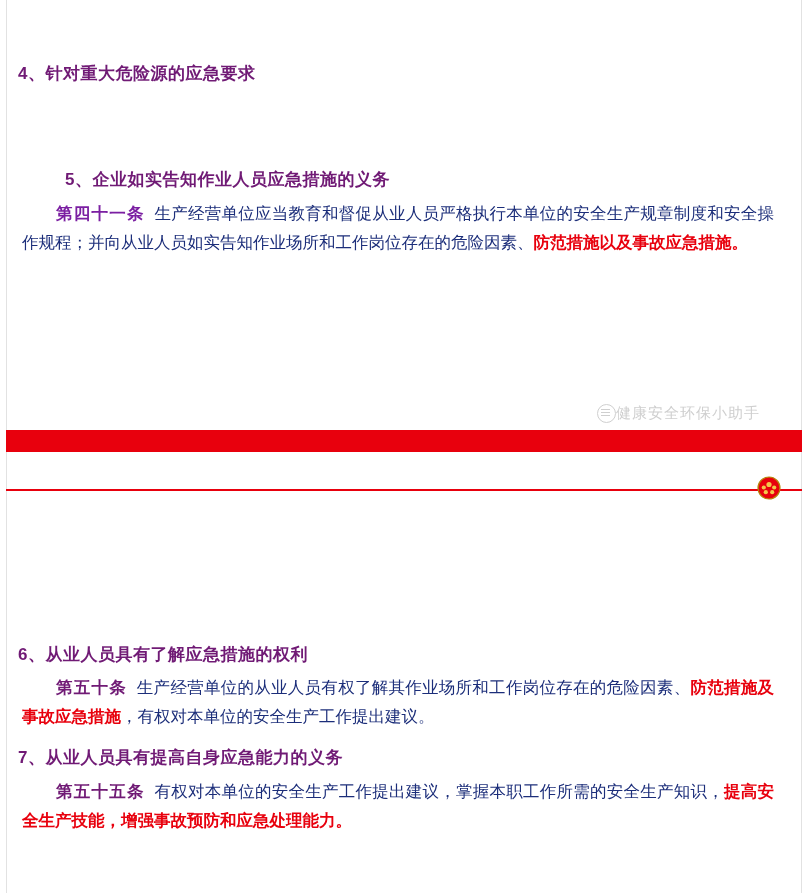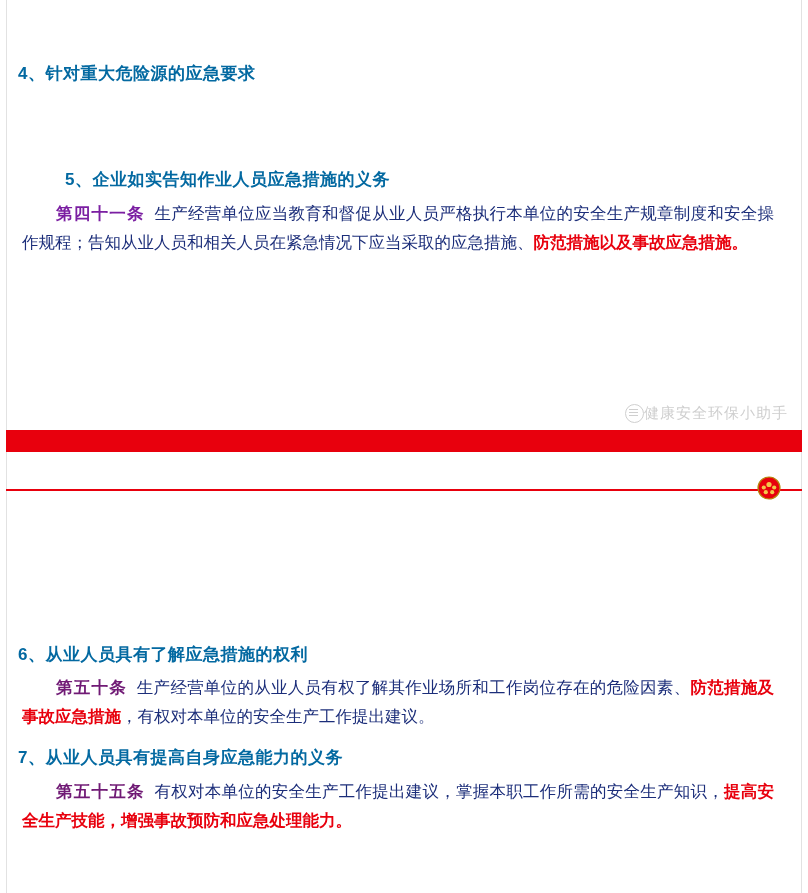--- a/index.html
+++ b/index.html
@@ -52,21 +52,21 @@
     height: 373px;
   }
 
   .block {
     position: absolute;
   }
 
   .heading {
     font-size: 17px;
     font-weight: bold;
-    color: #0369a1;
+    color: #701a75;
     letter-spacing: 0.5px;
     line-height: 1.4;
     white-space: nowrap;
   }
 
   .para {
     font-size: 16.5px;
     color: #1c2e7a;
     line-height: 1.75;
     text-align: justify;
@@ -102,21 +102,21 @@
     position: absolute;
     left: 6px;
     top: 489px;
     width: 796px;
     height: 2px;
     background: #e8000d;
   }
 
   .wm {
     position: absolute;
-    right: 20px;
+    right: 48px;
     top: 404px;
     display: flex;
     align-items: center;
     gap: 0;
     color: #cfcfcf;
     font-size: 15px;
     letter-spacing: 1px;
     white-space: nowrap;
   }
   .wm-circle {
@@ -161,21 +161,21 @@
       <span>4、</span><span>针对重大危险源的应急要求</span>
     </div>
 
 
     <div class="block heading" style="left:38px; top:168px;margin-left:27px;">
       <span>5、</span><span>企业如实告知作业人员应急措施的义务</span>
     </div>
 
     <div class="block para indent" style="left:22px; top:199px; width:752px;">
       <span class="art">第四十一条</span>
-      &nbsp;<span>生产经营单位应当教育和督促从业人员严格执行本单位的安全生产规章制度和安全操作规程；告知从业人员和相关人员在紧急情况下应当采取的应急措施、</span><span class="hl-red">防范措施以及事故应急措施。</span>
+      &nbsp;<span>生产经营单位应当教育和督促从业人员严格执行本单位的安全生产规章制度和安全操作规程；并向从业人员如实告知作业场所和工作岗位存在的危险因素、</span><span class="hl-red">防范措施以及事故应急措施。</span>
     </div>
 
     <div class="wm">
       <span class="wm-circle"></span>
       <span>健康安全环保小助手</span>
     </div>
 
     <div class="red-band"></div>
     <div class="red-line"></div>
 

